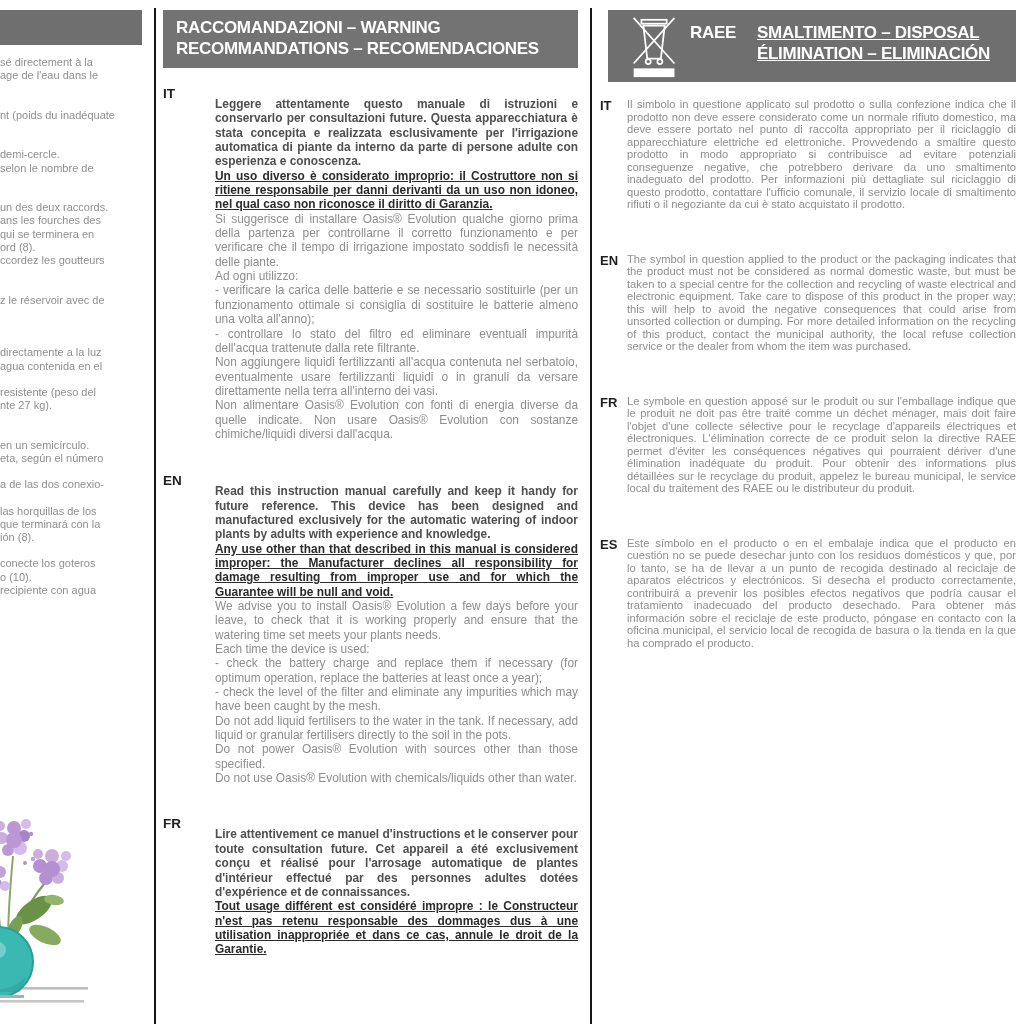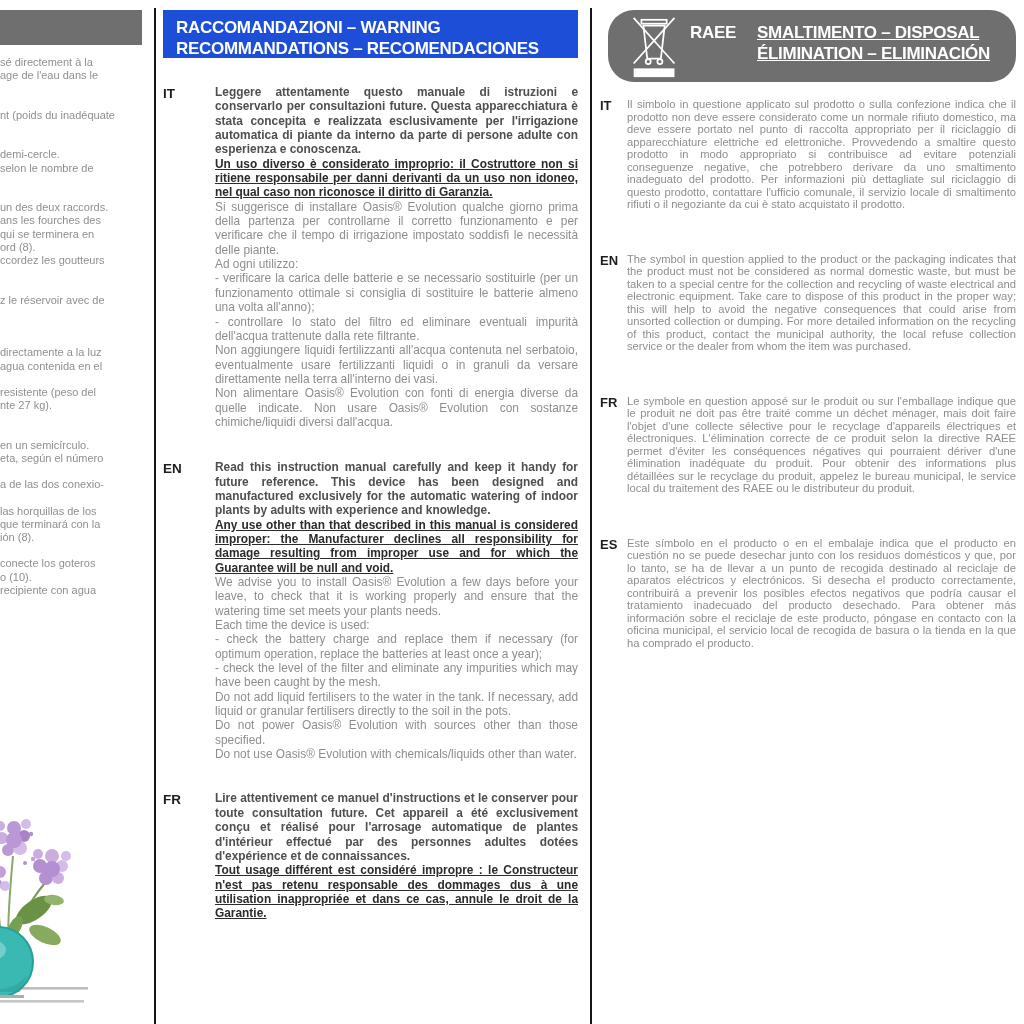--- a/index.html
+++ b/index.html
@@ -15,35 +15,35 @@
     font-size:11px;line-height:13.2px;color:#8f8f8f;padding-right:2px;}
   .lline{min-height:13.2px;white-space:nowrap;overflow:hidden;}
   
   .plant{position:absolute;left:0;top:814px;width:150px;height:210px;}
   
   .divider{position:absolute;top:8px;bottom:0;width:2px;background:#161616;}
   .divider.d1{left:154px;}
   .divider.d2{left:590px;}
   
   .mid-col{position:absolute;left:163px;top:0;width:415px;height:1024px;}
-  .red-banner{position:absolute;left:0;top:10px;width:415px;height:48px;background:#1d4ed8;
+  .red-banner{position:absolute;left:0;top:10px;width:415px;height:58px;background:#737373;
     color:#ffffff;font-weight:bold;font-size:17px;line-height:20.5px;
     padding:8px 0 0 13px;box-sizing:border-box;letter-spacing:-0.3px;}
   .mid-sections{position:absolute;left:0;top:85px;width:415px;}
   .w-section{display:flex;}
   .w-section:nth-of-type(1){margin-bottom:31px;}
   .w-section:nth-of-type(2){margin-bottom:30px;}
   .w-lang{width:52px;flex:none;font-size:13.5px;font-weight:bold;color:#1e1e1e;padding-top:1px;}
-  .w-text{flex:1;font-size:11.9px;line-height:14.35px;text-align:justify;}
+  .w-text{flex:1;font-size:11.9px;line-height:14.35px;text-align:justify;margin-top:12px;}
   .w-intro{color:#4f4f4f;font-weight:bold;}
   .w-emph{color:#2b2b2b;font-weight:bold;text-decoration:underline;}
   .w-body{color:#8e8e8e;white-space:pre-line;}
   
   .right-col{position:absolute;left:600px;top:0;width:416px;height:1024px;}
-  .gray-banner{position:absolute;left:8px;top:10px;width:408px;height:72px;background:#6f6f6f;color:#fff;border-radius:26px;}
+  .gray-banner{position:absolute;left:8px;top:10px;width:408px;height:72px;background:#6f6f6f;color:#fff;}
   .weee-icon{position:absolute;left:10px;top:3px;width:76px;height:68px;}
   .raee-title{position:absolute;left:82px;top:13px;font-size:17px;font-weight:bold;letter-spacing:-0.3px;}
   .gray-banner-lines{position:absolute;left:149px;top:13px;font-size:17px;font-weight:bold;
     line-height:20.5px;letter-spacing:-0.3px;text-decoration:underline;}
   .right-sections{position:absolute;left:0;top:98px;width:416px;}
   .d-section{display:flex;margin-bottom:42px;}
   .d-lang{width:27px;flex:none;font-size:13px;font-weight:bold;color:#1e1e1e;}
   .d-text{flex:1;font-size:11.2px;line-height:12.5px;text-align:justify;color:#8e8e8e;}
 </style>
 </head>

